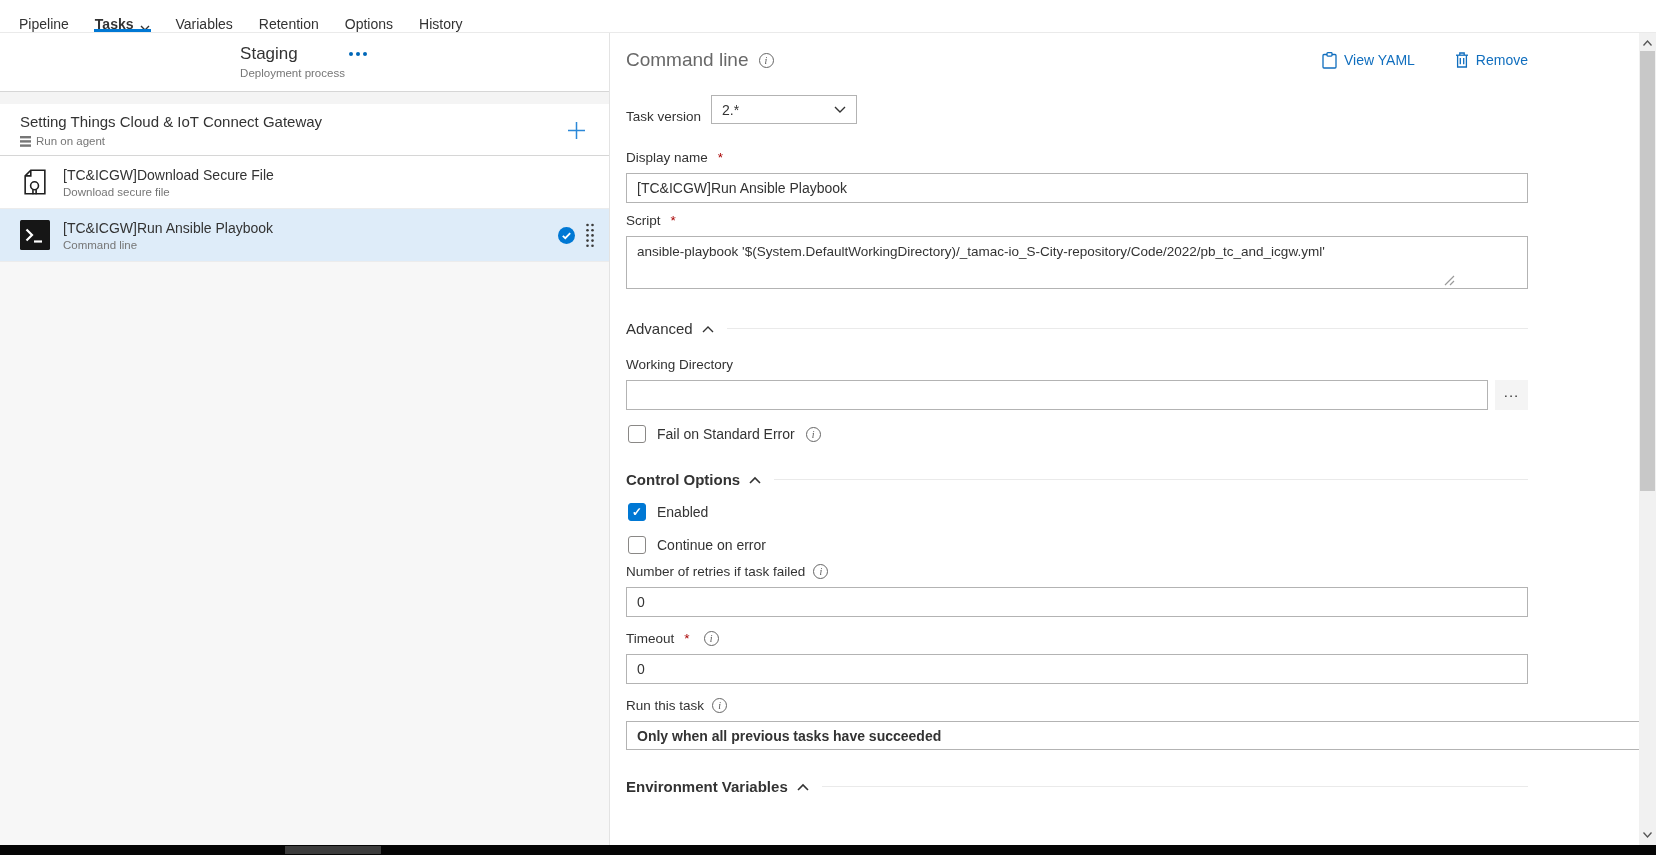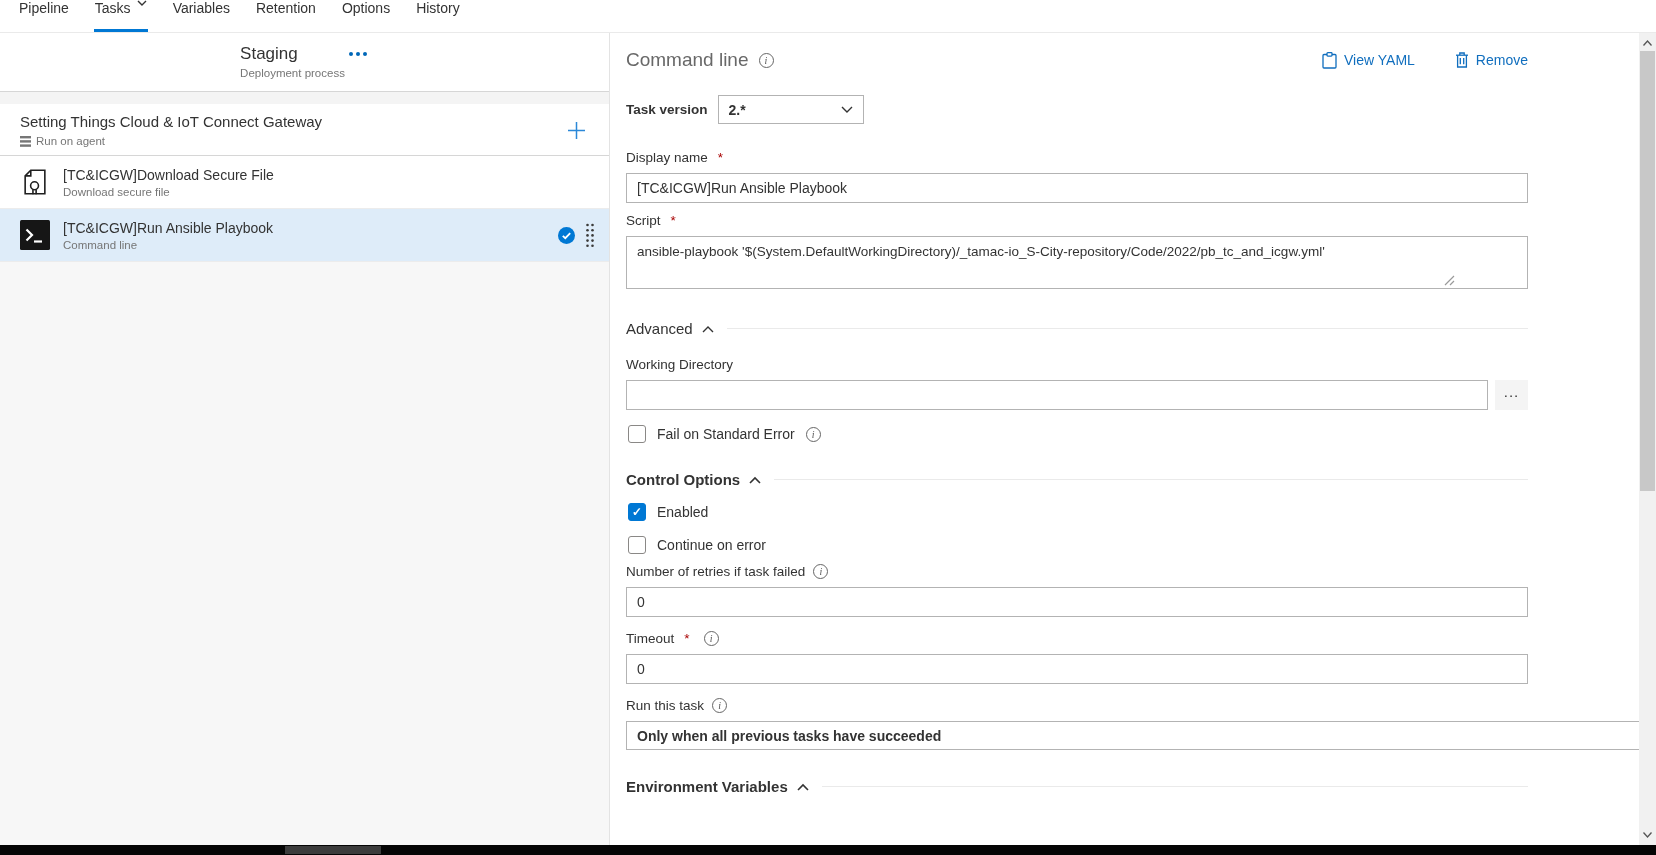--- a/index.html
+++ b/index.html
@@ -6,22 +6,22 @@
   html,body { margin:0; padding:0; }
   body {
     width:1656px; height:855px; overflow:hidden;
     font-family:"Liberation Sans", sans-serif;
     color:#333; background:#fff; font-size:14px;
   }
   svg { display:block; }
 
   
   .topnav { height:33px; border-bottom:1px solid #eaeaea; display:flex; align-items:stretch; padding-left:6px; background:#fff; }
-  .nav-item { display:flex; align-items:flex-start; gap:6px; padding:0 13px; font-size:14px; color:#333; position:relative; cursor:pointer; }
-  .nav-item.active { font-weight:400; }
+  .nav-item { display:flex; align-items:flex-end; gap:6px; padding:0 13px; font-size:14px; color:#333; position:relative; cursor:pointer; }
+  .nav-item.active { font-weight:700; }
   .nav-item.active::after { content:""; position:absolute; left:12px; right:12px; bottom:0; height:3px; background:#0078d4; }
 
   
   .content { display:flex; height:812px; }
   .left { width:610px; border-right:1px solid #e3e3e3; display:flex; flex-direction:column; background:#f7f7f7; }
   .main { flex:1; background:#fff; padding:16px 0 0 16px; overflow:hidden; }
   .vscroll { width:17px; background:#f1f1f1; position:relative; flex:0 0 17px; }
 
   
   .stage-header { background:#fff; padding:11px 16px 12px 18px; border-bottom:1px solid #d6d6d6; display:flex; justify-content:center; align-items:flex-start; }
@@ -44,21 +44,21 @@
   .drag-handle { padding:2px 2px; cursor:grab; }
   .left-rest { flex:1; background:#f7f7f7; }
 
   
   .form { width:902px; }
   .main-header { width:902px; display:flex; justify-content:space-between; align-items:center; }
   .panel-title { font-size:19px; color:#686868; display:flex; align-items:center; gap:10px; }
   .header-actions { display:flex; align-items:center; gap:40px; }
   .link-btn { display:flex; align-items:center; gap:7px; color:#106ebe; font-size:14px; cursor:pointer; }
 
-  .tv-row { margin-top:24px; display:flex; align-items:center; gap:10px;font-weight:bold; }
+  .tv-row { margin-top:24px; display:flex; align-items:flex-end; gap:10px; }
   .dropdown { border:1px solid #b3b3b3; height:29px; display:flex; align-items:center; justify-content:space-between; padding:0 10px; background:#fff; cursor:pointer; font-size:14px; color:#333; }
   .dropdown.small { width:146px; }
   .dropdown.wide { width:1054px; margin-top:8px;font-weight:bold; }
 
   .field-label { font-size:13.5px; color:#333; display:flex; align-items:center; gap:8px; }
   .req { color:#a80000; margin-left:2px; }
   .mt26 { margin-top:26px; } .mt20 { margin-top:20px; } .mt18 { margin-top:10px; } .mt14 { margin-top:14px; }
   .text-input { width:902px; height:30px; border:1px solid #b3b3b3; padding:0 10px; font-size:14px; color:#333; margin-top:8px; font-family:"Liberation Sans", sans-serif; background:#fff; outline:none; }
   .ta-wrap { position:relative; width:832px; margin-top:8px; }
   .script-ta { width:902px; height:53px; border:1px solid #b3b3b3; padding:7px 24px 7px 10px; font-size:13.5px; color:#333; resize:none; font-family:"Liberation Sans", sans-serif; outline:none; overflow:hidden; }

